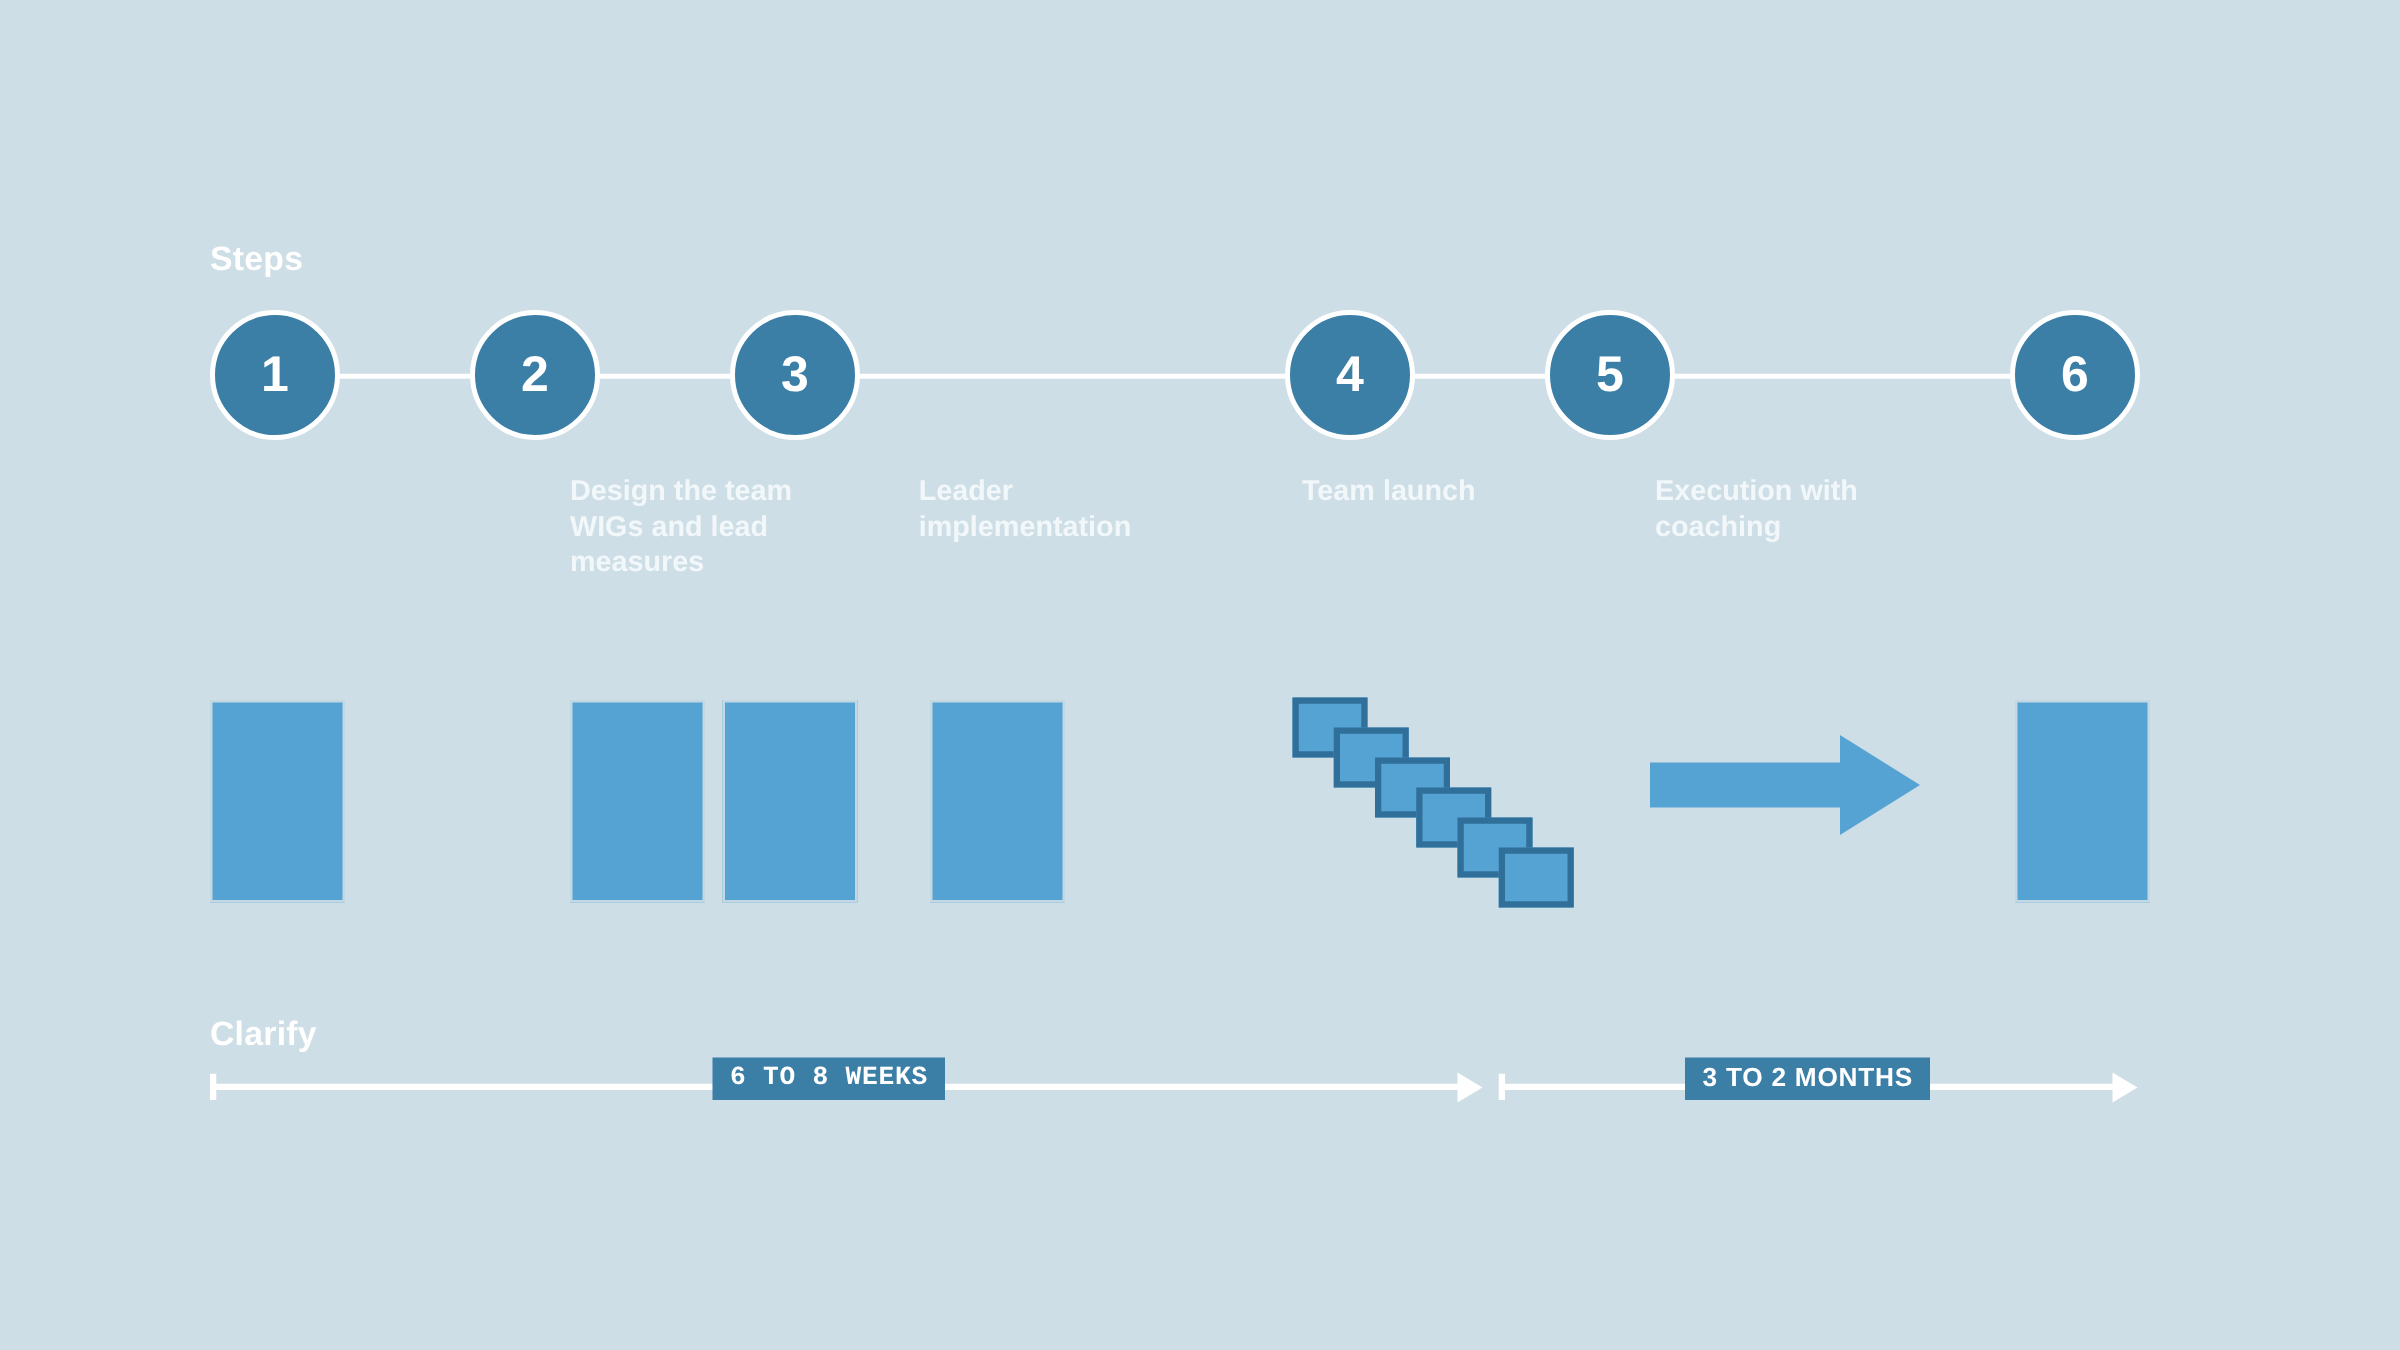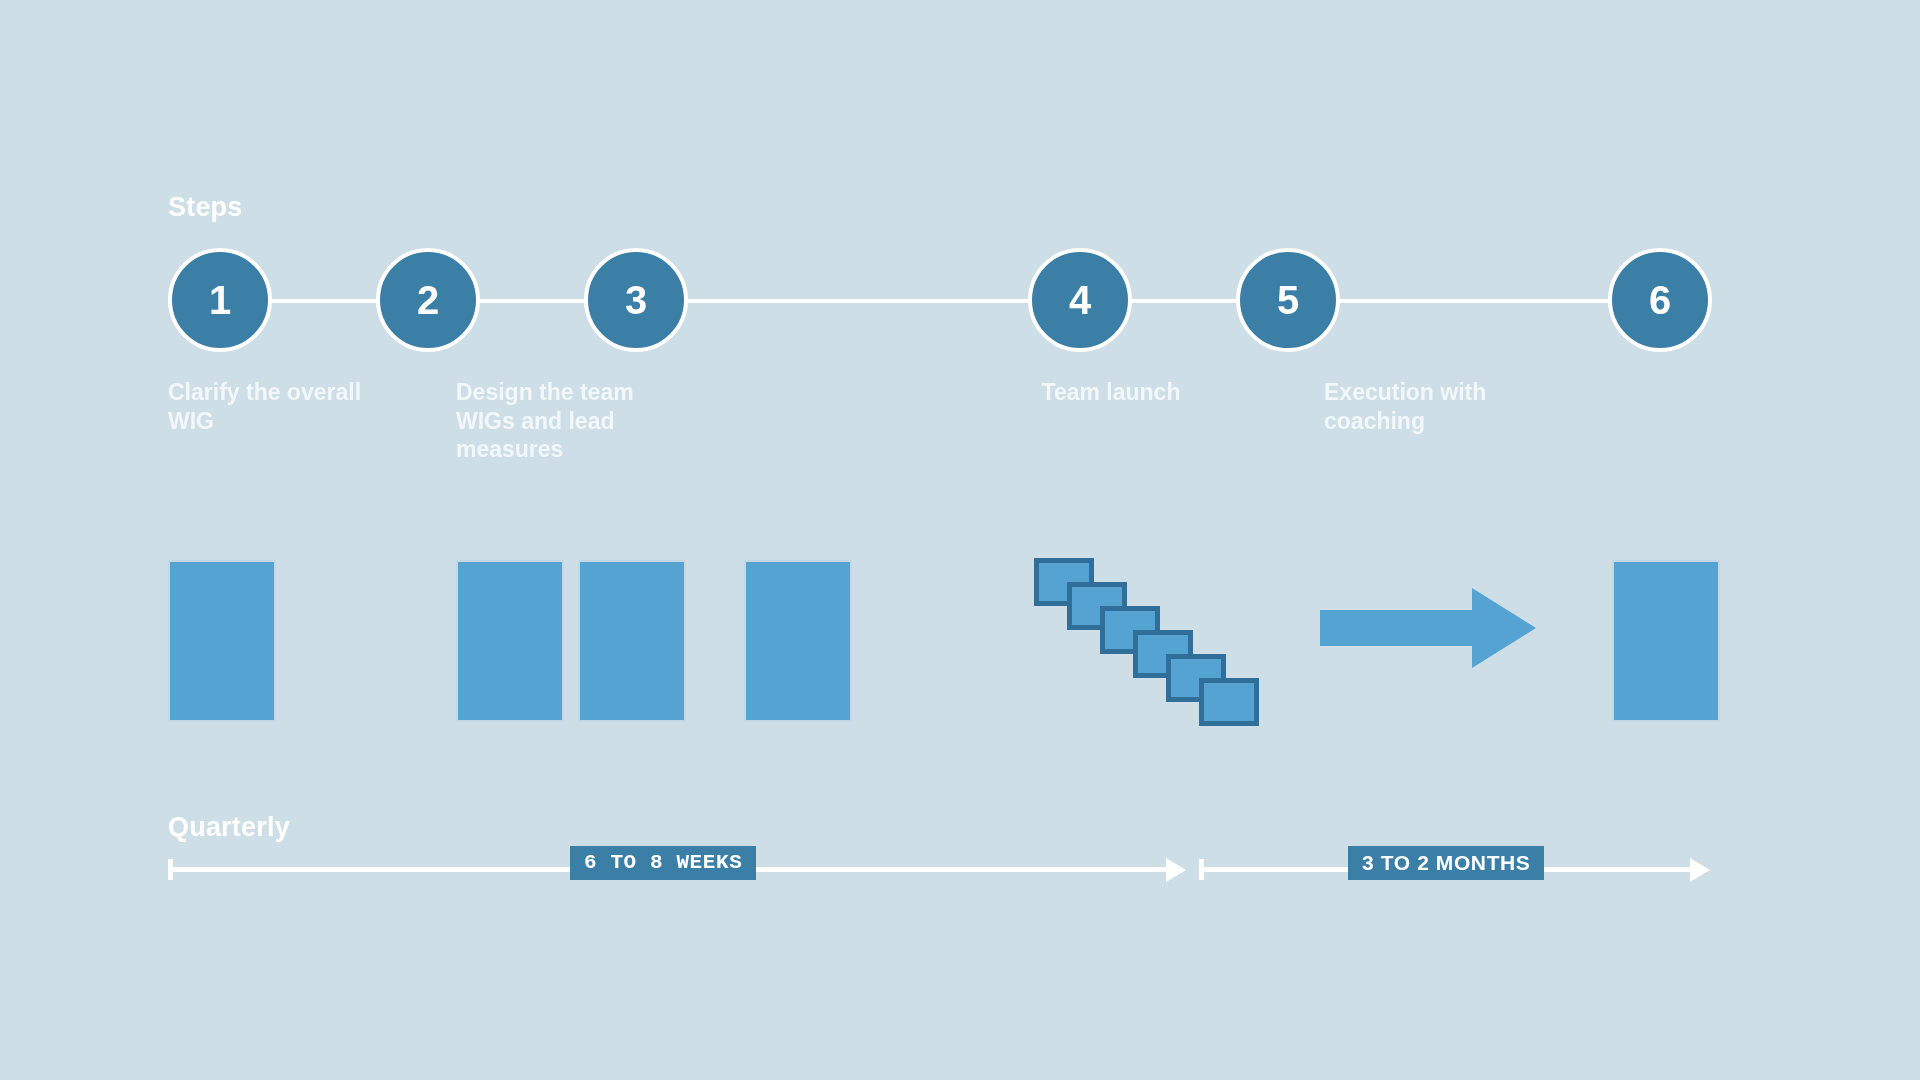--- a/index.html
+++ b/index.html
@@ -175,22 +175,22 @@
       <span class="step-number">4</span>
     </div>
     <div class="step-node" style="left:1236px;">
       <span class="step-number">5</span>
     </div>
     <div class="step-node" style="left:1608px;">
       <span class="step-number">6</span>
     </div>
   </div>
 
-  <div class="step-label" style="left:168px;">Clarify the overall WIG</div>
   <div class="step-label" style="left:456px; width:235px;">Design the team WIGs and lead measures</div>
+  <div class="step-label" style="left:735px; width:230px;">Leader implementation</div>
   <div class="step-label" style="left:1036px; width:150px;text-align:center;">Team launch</div>
   <div class="step-label" style="left:1324px; width:225px;">Execution with coaching</div>
 
   <div>
 
     <div class="doc-rect" style="left:168px; top:560px; width:108px; height:162px;"></div>
 
     <div class="doc-rect" style="left:456px; top:560px; width:108px; height:162px;"></div>
     <div class="doc-rect" style="left:578px; top:560px; width:108px; height:162px;"></div>
 
@@ -205,21 +205,21 @@
       <div class="cascade-rect" style="left:1199px; top:678px;"></div>
     </div>
 
     <svg id="arrow-graphic" viewBox="0 0 216 80" preserveAspectRatio="none">
       <path d="M0,22 L152,22 L152,0 L216,40 L152,80 L152,58 L0,58 Z" fill="#55a3d3"></path>
     </svg>
 
     <div class="doc-rect" style="left:1612px; top:560px; width:108px; height:162px;"></div>
   </div>
 
-  <div class="section-heading" id="timeline-heading">Quarterly</div>
+  <div class="section-heading" id="timeline-heading">Clarify</div>
 
   <div id="timeline-row">
 
     <div class="tl-tick" style="left:168px;"></div>
     <div class="tl-line" style="left:170px; width:1000px;"></div>
     <div class="tl-arrowhead" style="left:1166px;"></div>
     <div class="tl-badge" style="left:570px;font-family:Liberation Mono, monospace;">6 TO 8 WEEKS</div>
 
     <div class="tl-tick" style="left:1199px;"></div>
     <div class="tl-line" style="left:1201px; width:492px;"></div>

